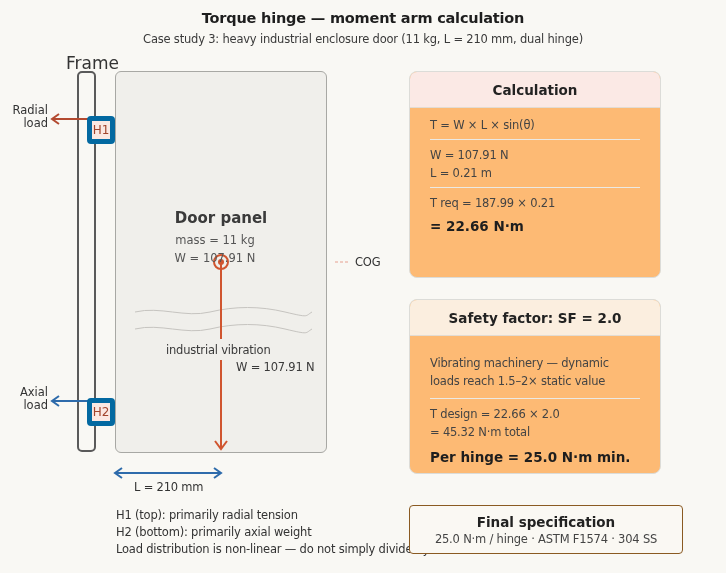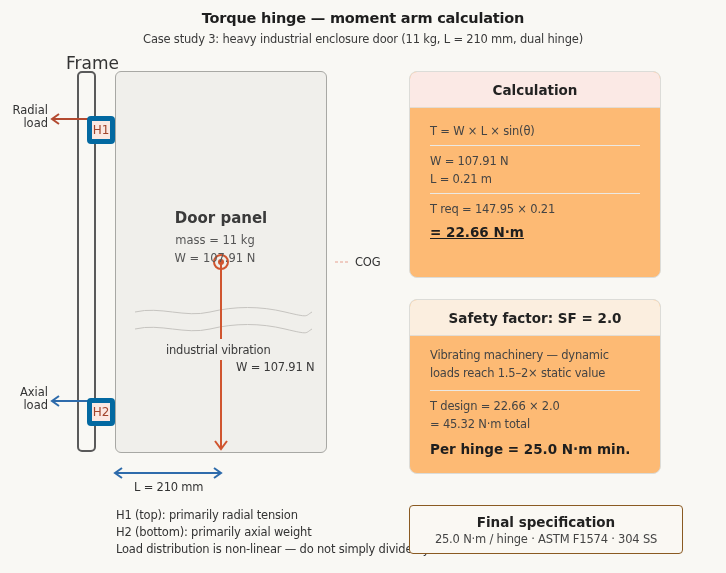--- a/index.html
+++ b/index.html
@@ -116,34 +116,34 @@
 <div class="abs small" style="left:134px;top:480px;color:#333;">L = 210 mm</div>
 
 <div class="abs notes">
   <div>H1 (top): primarily radial tension</div>
   <div>H2 (bottom): primarily axial weight</div>
   <div>Load distribution is non-linear — do not simply divide by 2</div>
 </div>
 
 <div class="abs card" style="top:71px;height:207px;">
   <div class="card-head" style="background:#fbe9e5;">Calculation</div>
-  <div class="card-body" style="padding-top:14px;">
+  <div class="card-body" style="padding-top:8px;">
     <div class="row">T = W × L × sin(θ)</div>
     <div class="sep"></div>
     <div class="row">W = 107.91 N</div>
     <div class="row">L = 0.21 m</div>
     <div class="sep"></div>
-    <div class="row">T req = 147.95 × 0.21</div>
-    <div class="big" style="margin-top:4px;text-decoration:underline;">= 22.66 N·m</div>
+    <div class="row">T req = 187.99 × 0.21</div>
+    <div class="big" style="margin-top:4px;">= 22.66 N·m</div>
   </div>
 </div>
 
 <div class="abs card" style="top:299px;height:175px;">
   <div class="card-head" style="background:#fbeedf;">Safety factor: SF = 2.0</div>
-  <div class="card-body" style="padding-top:10px;">
+  <div class="card-body" style="padding-top:18px;">
     <div class="row">Vibrating machinery — dynamic</div>
     <div class="row">loads reach 1.5–2× static value</div>
     <div class="sep" style="margin-top:8px;"></div>
     <div class="row">T design = 22.66 × 2.0</div>
     <div class="row">= 45.32 N·m total</div>
     <div class="big" style="margin-top:6px;">Per hinge = 25.0 N·m min.</div>
   </div>
 </div>
 
 <div class="abs final">

